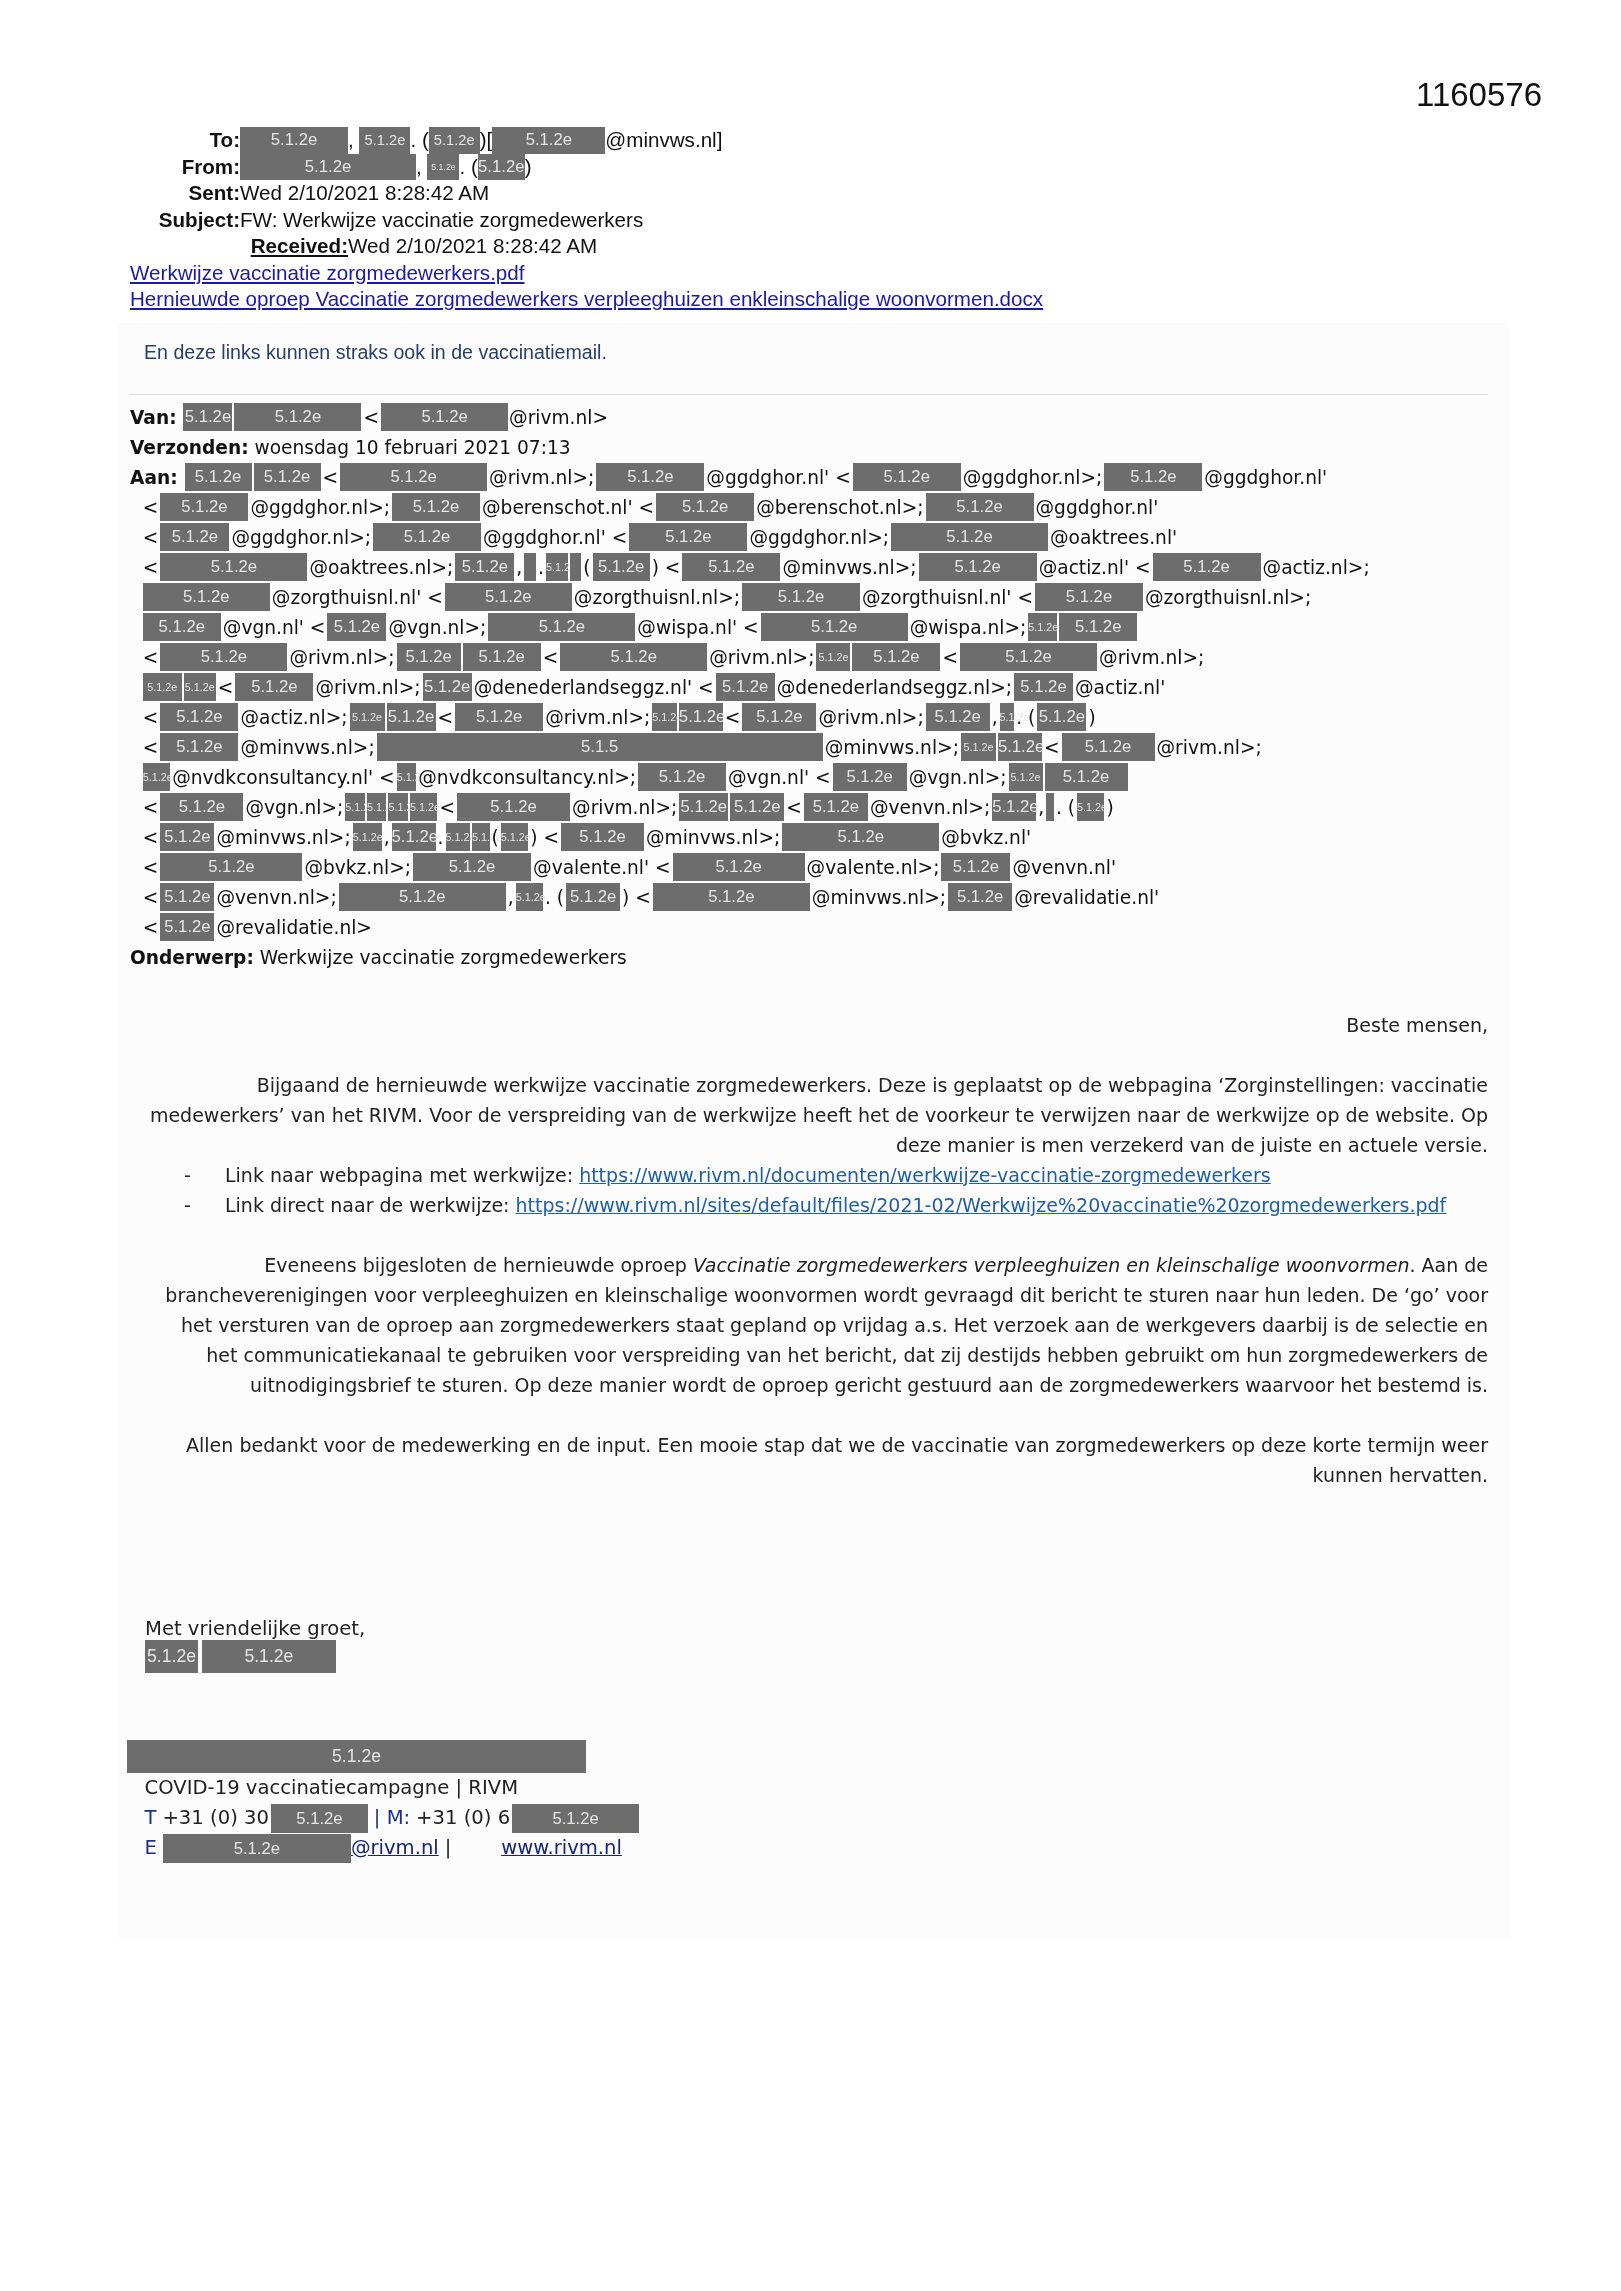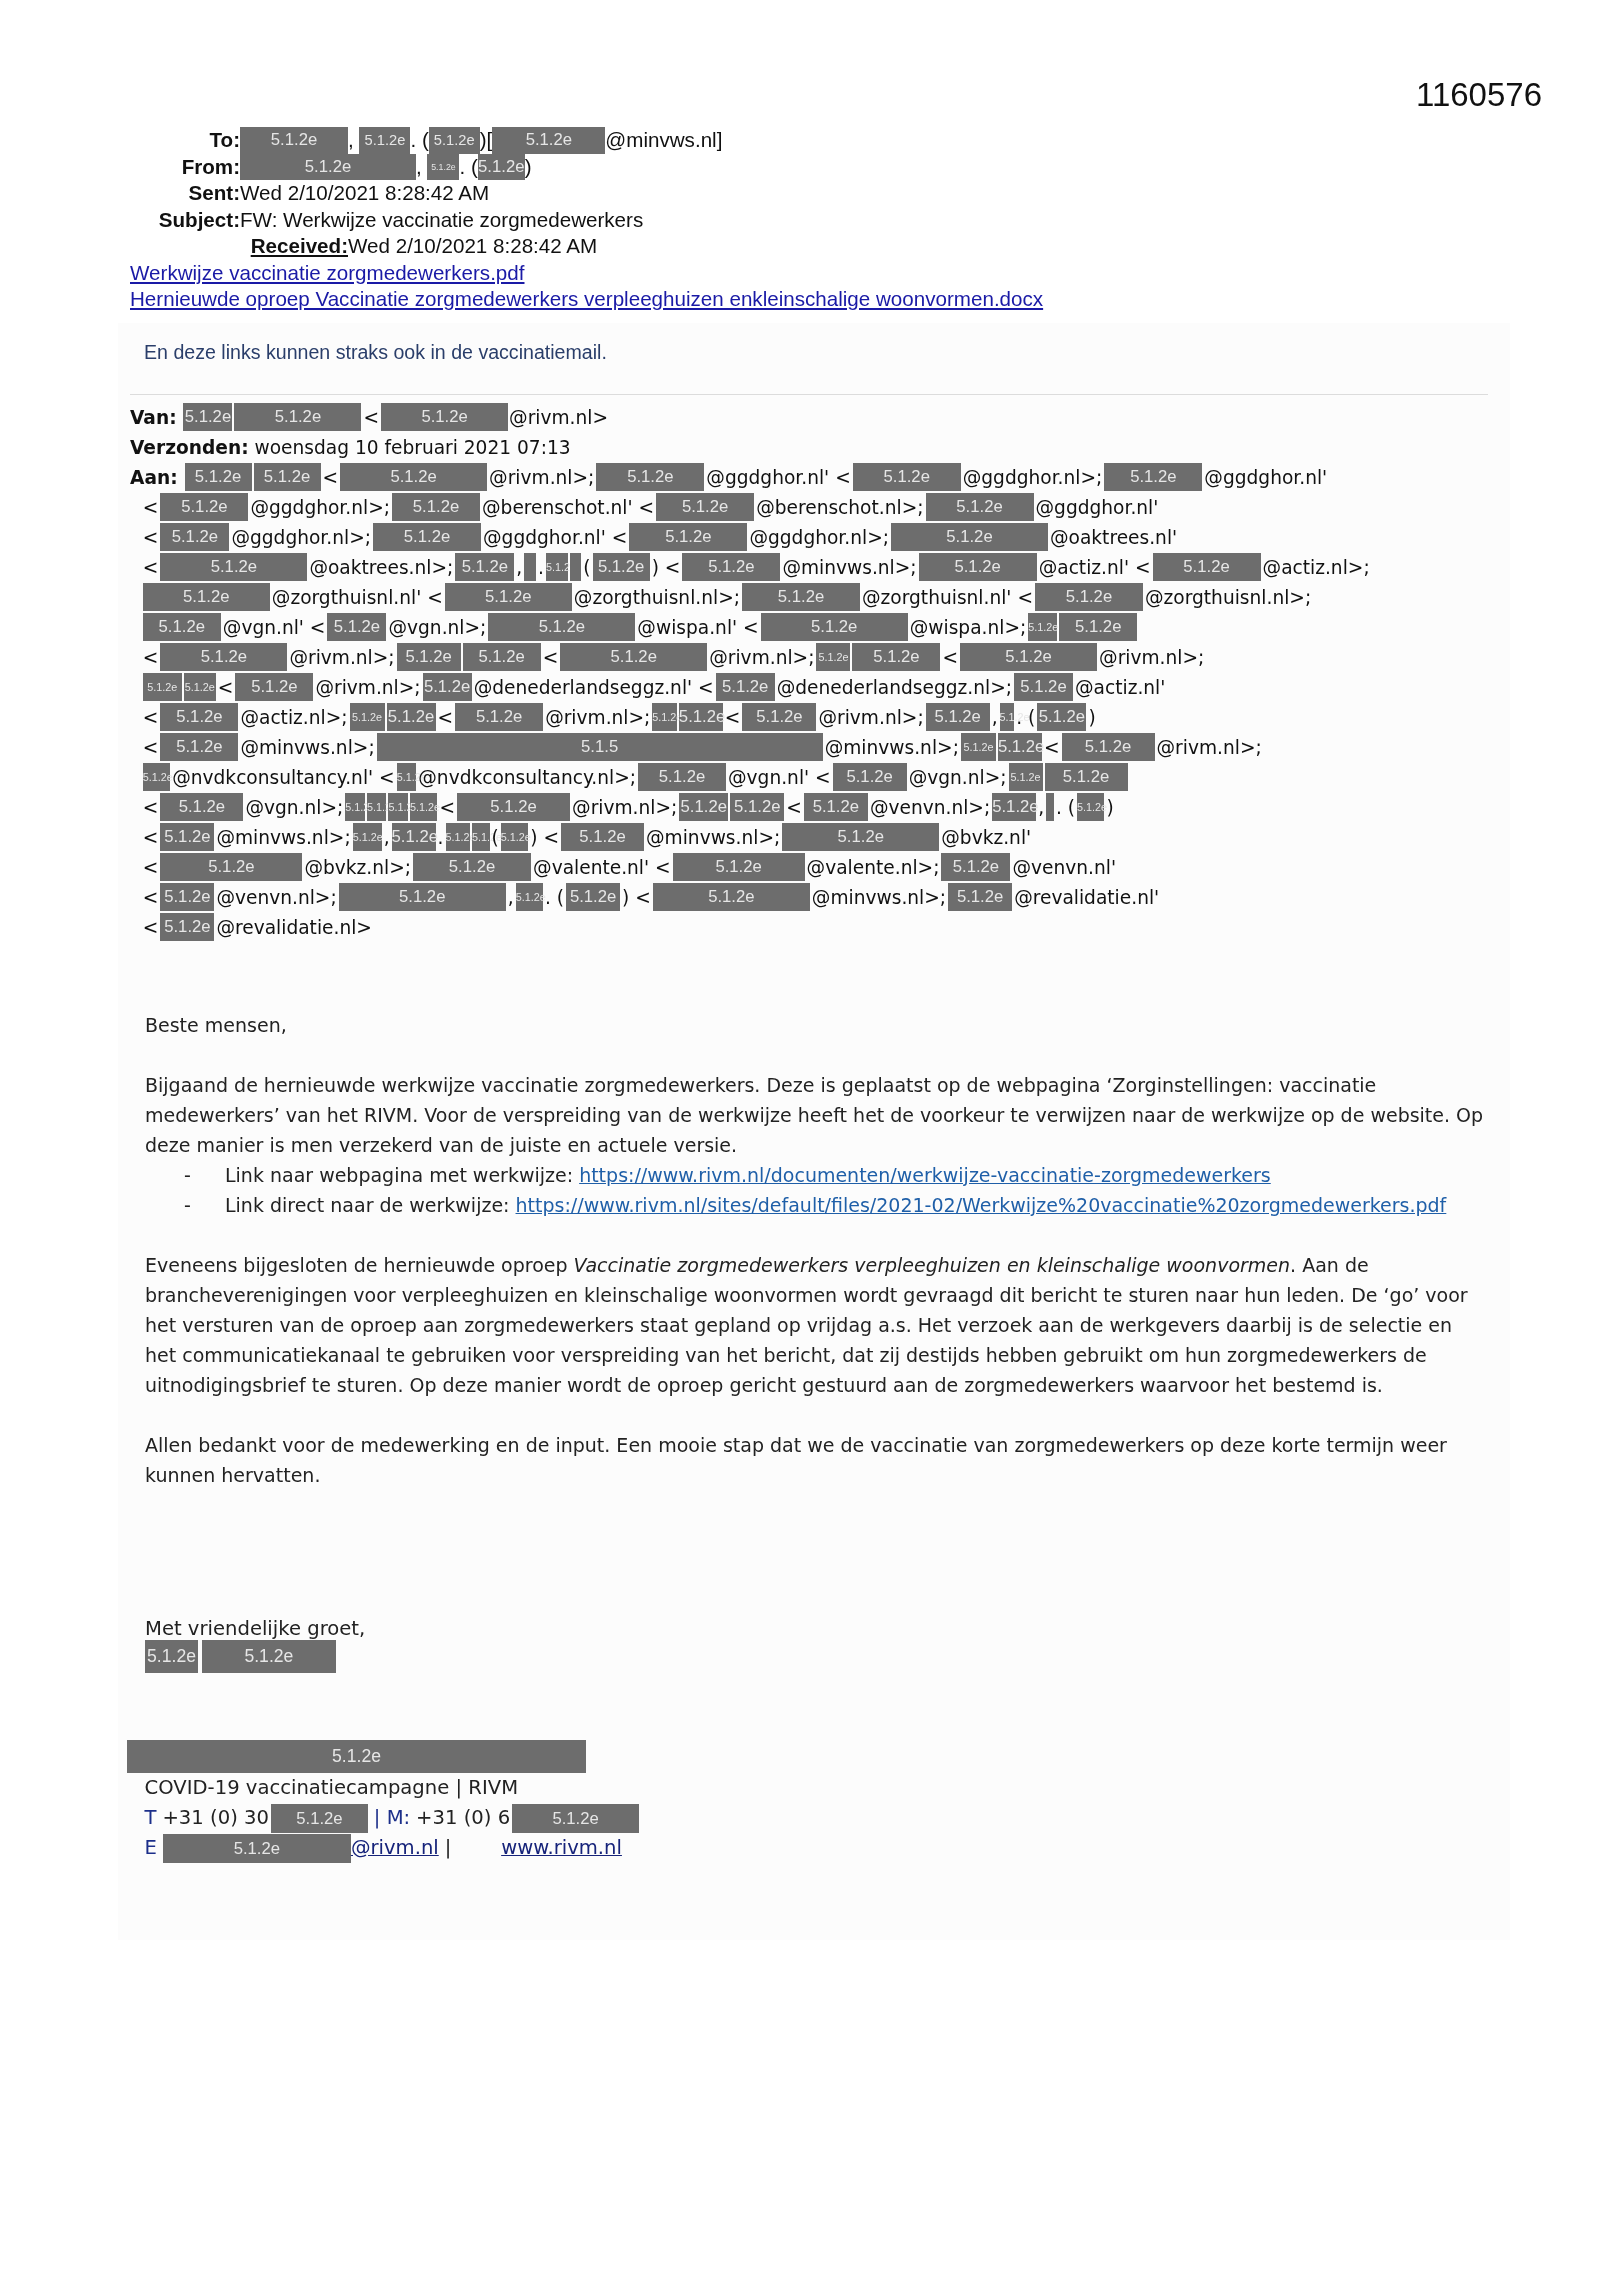--- a/index.html
+++ b/index.html
@@ -14,21 +14,21 @@
   .mail { position: absolute; left: 118px; top: 323px; width: 1392px; height: 1617px; background: #fcfcfc; }
   .note { position: absolute; left: 144px; top: 341px; font-family: "Liberation Sans", sans-serif; font-size: 19.6px; color: #2a3e6a; }
   .rule { position: absolute; left: 130px; top: 394px; width: 1358px; height: 1px; background: #dcdcdc; }
   .meta { position: absolute; left: 130px; top: 402px; width: 1372px; font-family: "DejaVu Sans", sans-serif; font-size: 18.6px; color: #111; }
   .mline { display: flex; align-items: center; height: 30px; white-space: nowrap; }
   .mline .lbl { font-weight: bold; margin-right: 5.9px; }
   .mline .tok { margin: 0 1px; }
   .mline .box { height: 28px; line-height: 28px; font-size: 16.7px; margin: 0 1px; }
   .mline .box.s { font-size: 10.8px; }
   .body { position: absolute; left: 145px; top: 1010px; width: 1343px; font-family: "DejaVu Sans", sans-serif; font-size: 19px; color: #222; line-height: 30px; }
-  .body p { margin: 0 0 30px 0; }
+  .body p { margin: 0 0 30px 0; text-align: right; }
   .body ul { list-style: none; margin: -30px 0 30px 0; padding: 0 0 0 80px; }
   .body li { position: relative; }
   .body li::before { content: "-"; position: absolute; left: -41px; }
   .ulink { color: #1f5fa8; text-decoration: underline; }
   .sig { position: absolute; left: 145px; top: 1617px; font-family: "DejaVu Sans", sans-serif; font-size: 19.6px; color: #222; }
   .sig .box { height: 33px; line-height: 33px; font-size: 17.6px; }
   .foot { position: absolute; left: 127px; top: 1740px; font-family: "DejaVu Sans", sans-serif; font-size: 19.6px; color: #222; line-height: 30px; }
   .foot .box { height: 29px; line-height: 29px; font-size: 16.7px; }
   .blue { color: #1c2f8a; }
   .navy-link { color: #16237a; text-decoration: underline; margin-left: 44px; }
@@ -315,20 +315,24 @@
         <span class="tok">@minvws.nl&gt;;</span>
         <span class="box" style="width: 64px;">5.1.2e</span>
         <span class="tok">@revalidatie.nl'</span>
       </div>
       <div class="mline" style="padding-left: 11.8px;">
         <span class="tok">&lt;</span>
         <span class="box" style="width: 54px;">5.1.2e</span>
         <span class="tok">@revalidatie.nl&gt;</span>
       </div>
     </div>
+  <div class="mline">
+    <span class="lbl">Onderwerp:</span>
+    <span>Werkwijze vaccinatie zorgmedewerkers</span>
+  </div>
 </div>
 
 <div class="body">
   <p>Beste mensen,</p>
   <p>Bijgaand de hernieuwde werkwijze vaccinatie zorgmedewerkers. Deze is geplaatst op de webpagina ‘Zorginstellingen: vaccinatie medewerkers’ van het RIVM. Voor de verspreiding van de werkwijze heeft het de voorkeur te verwijzen naar de werkwijze op de website. Op deze manier is men verzekerd van de juiste en actuele versie.</p>
   <ul>
     <li><span>Link naar webpagina met werkwijze: </span><span class="ulink">https://www.rivm.nl/documenten/werkwijze-vaccinatie-zorgmedewerkers</span></li>
     <li style="word-break: break-all;"><span style="word-break: normal;">Link direct naar de werkwijze: </span><span class="ulink">https://www.rivm.nl/sites/default/files/2021-02/Werkwijze%20vaccinatie%20zorgmedewerkers.pdf</span></li>
   </ul>
   <p><span>Eveneens bijgesloten de hernieuwde oproep </span><em>Vaccinatie zorgmedewerkers verpleeghuizen en kleinschalige woonvormen</em><span>. Aan de brancheverenigingen voor verpleeghuizen en kleinschalige woonvormen wordt gevraagd dit bericht te sturen naar hun leden. De ‘go’ voor het versturen van de oproep aan zorgmedewerkers staat gepland op vrijdag a.s. Het verzoek aan de werkgevers daarbij is de selectie en het communicatiekanaal te gebruiken voor verspreiding van het bericht, dat zij destijds hebben gebruikt om hun zorgmedewerkers de uitnodigingsbrief te sturen. Op deze manier wordt de oproep gericht gestuurd aan de zorgmedewerkers waarvoor het bestemd is.</span></p>

